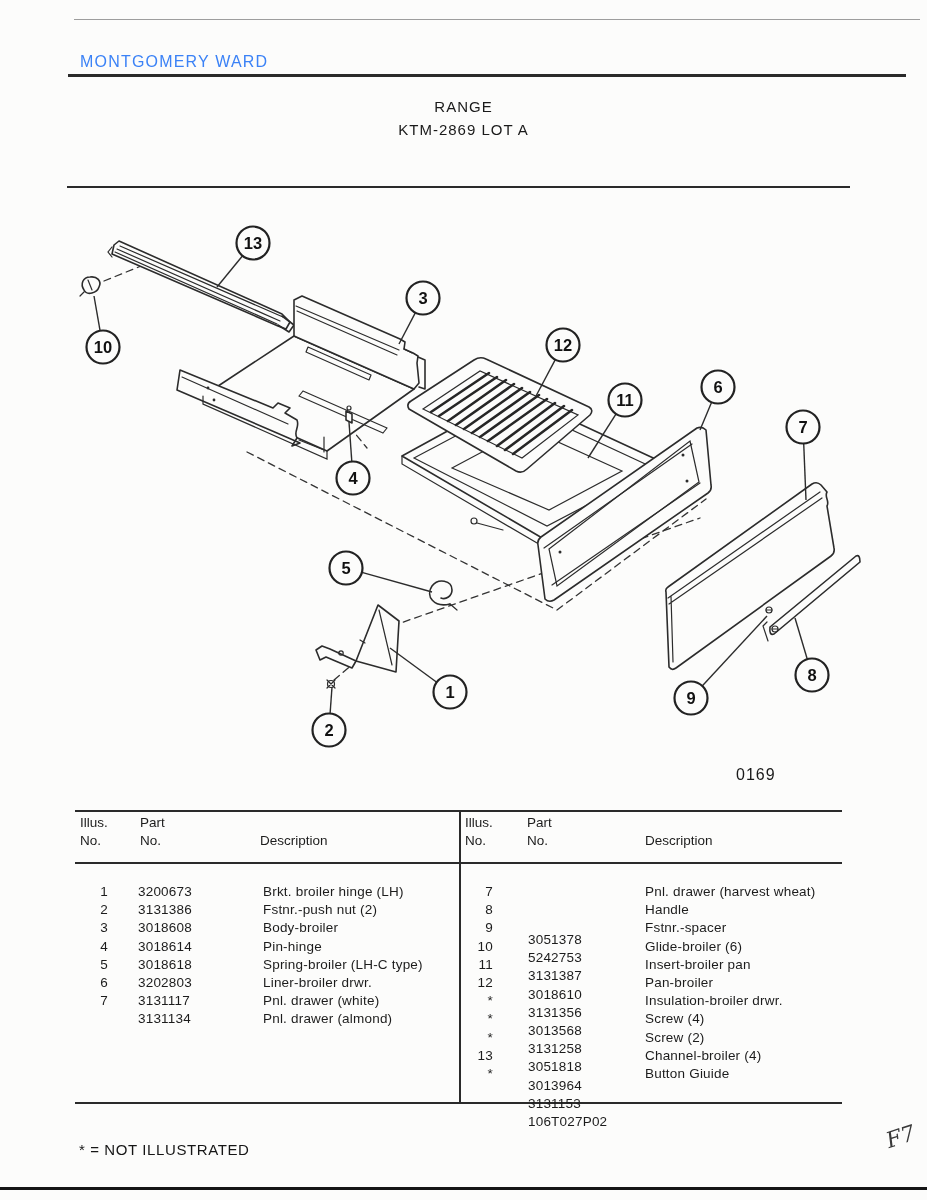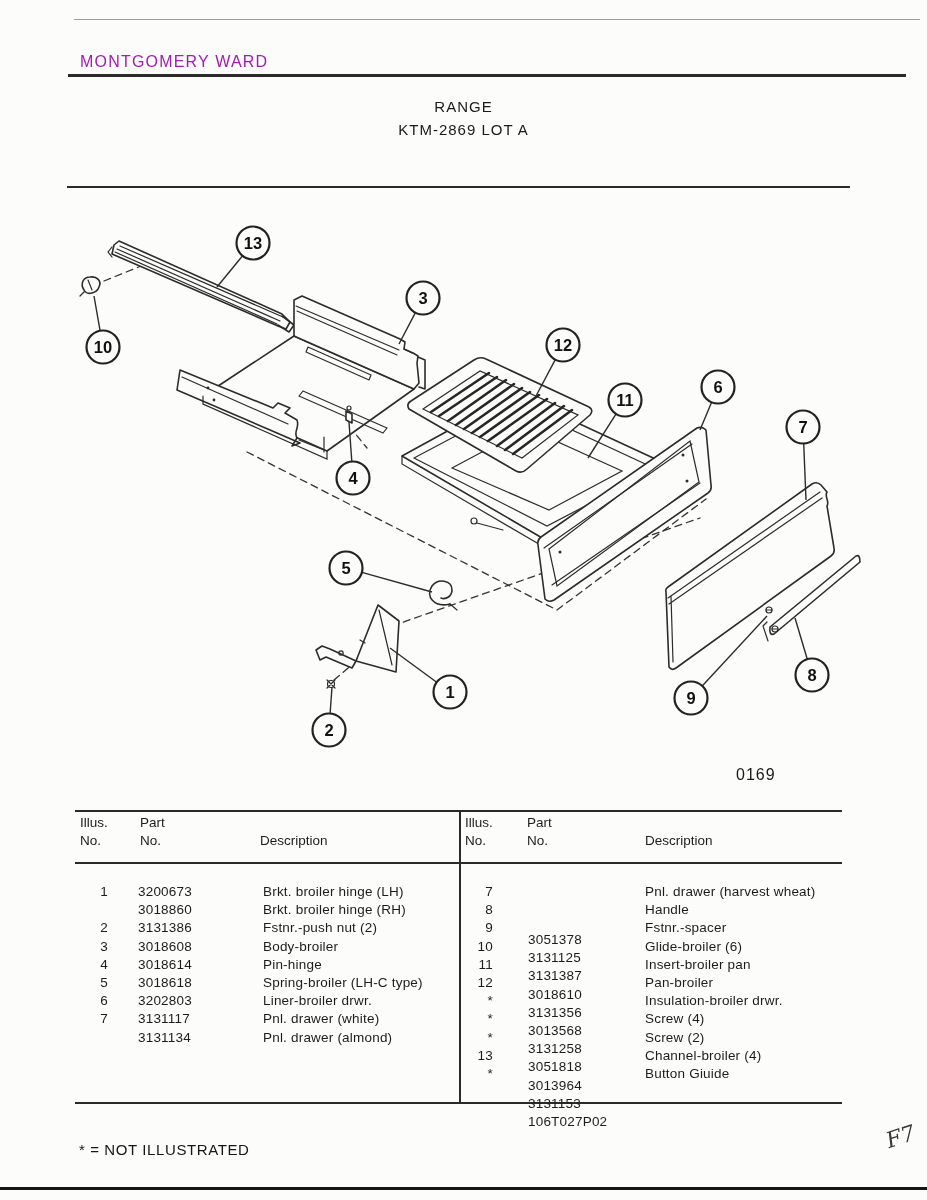--- a/index.html
+++ b/index.html
@@ -3,21 +3,21 @@
 <meta charset="utf-8">
 <style>
   html,body{margin:0;padding:0;background:#e8e8e8;}
   .page{
     position:relative;width:927px;height:1200px;margin:0 auto;
     background:#fcfcfb;overflow:hidden;
     font-family:"Liberation Sans", sans-serif;color:#1b1b1b;
   }
   .abs{position:absolute;}
   .rule{position:absolute;background:#2a2a2a;}
-  .brand{font-size:16px;letter-spacing:1.2px;color:#a21caf;}
+  .brand{font-size:16px;letter-spacing:1.2px;color:#3b82f6;}
   .center-line{left:0;width:927px;text-align:center;letter-spacing:1px;font-size:15px;color:#1a1a1a;}
   .figcode{font-size:16px;letter-spacing:1px;color:#1a1a1a;}
   .footnote{font-size:15px;letter-spacing:.6px;color:#161616;}
   .handwritten{font-family:"DejaVu Serif", serif;font-style:italic;font-size:22px;color:#3a3a3a;
     transform:rotate(-18deg);}
   
   .th{position:absolute;font-size:13.5px;color:#1c1c1c;}
   .rows{position:absolute;width:395px;}
   .prow{position:relative;height:18.2px;}
   .prow span{position:absolute;top:0;font-size:13.5px;white-space:nowrap;letter-spacing:.2px;color:#1c1c1c;}
@@ -254,25 +254,20 @@
     <div class="th" style="left:645px;top:833px;">Description</div>
 
     <div class="rows" style="left:75px;top:884px;">
 
     <div class="prow">
         <span class="c-illus">1</span>
         <span class="c-part">3200673</span>
         <span class="c-desc">Brkt. broiler hinge (LH)</span>
       </div>
         <div class="prow">
-        <span class="c-illus"></span>
-        <span class="c-part">3018860</span>
-        <span class="c-desc">Brkt. broiler hinge (RH)</span>
-      </div>
-        <div class="prow">
         <span class="c-illus">2</span>
         <span class="c-part">3131386</span>
         <span class="c-desc">Fstnr.-push nut (2)</span>
       </div>
         <div class="prow">
         <span class="c-illus">3</span>
         <span class="c-part">3018608</span>
         <span class="c-desc">Body-broiler</span>
       </div>
         <div class="prow">
@@ -304,21 +299,21 @@
 
     <div class="rows rows-right" style="left:460px;top:884px;">
 
     <div class="prow">
         <span class="c-illus">7</span>
         <span class="c-part">3051378</span>
         <span class="c-desc">Pnl. drawer (harvest wheat)</span>
       </div>
         <div class="prow">
         <span class="c-illus">8</span>
-        <span class="c-part">3131125</span>
+        <span class="c-part">5242753</span>
         <span class="c-desc">Handle</span>
       </div>
         <div class="prow">
         <span class="c-illus">9</span>
         <span class="c-part">3131387</span>
         <span class="c-desc">Fstnr.-spacer</span>
       </div>
         <div class="prow">
         <span class="c-illus">10</span>
         <span class="c-part">3018610</span>

